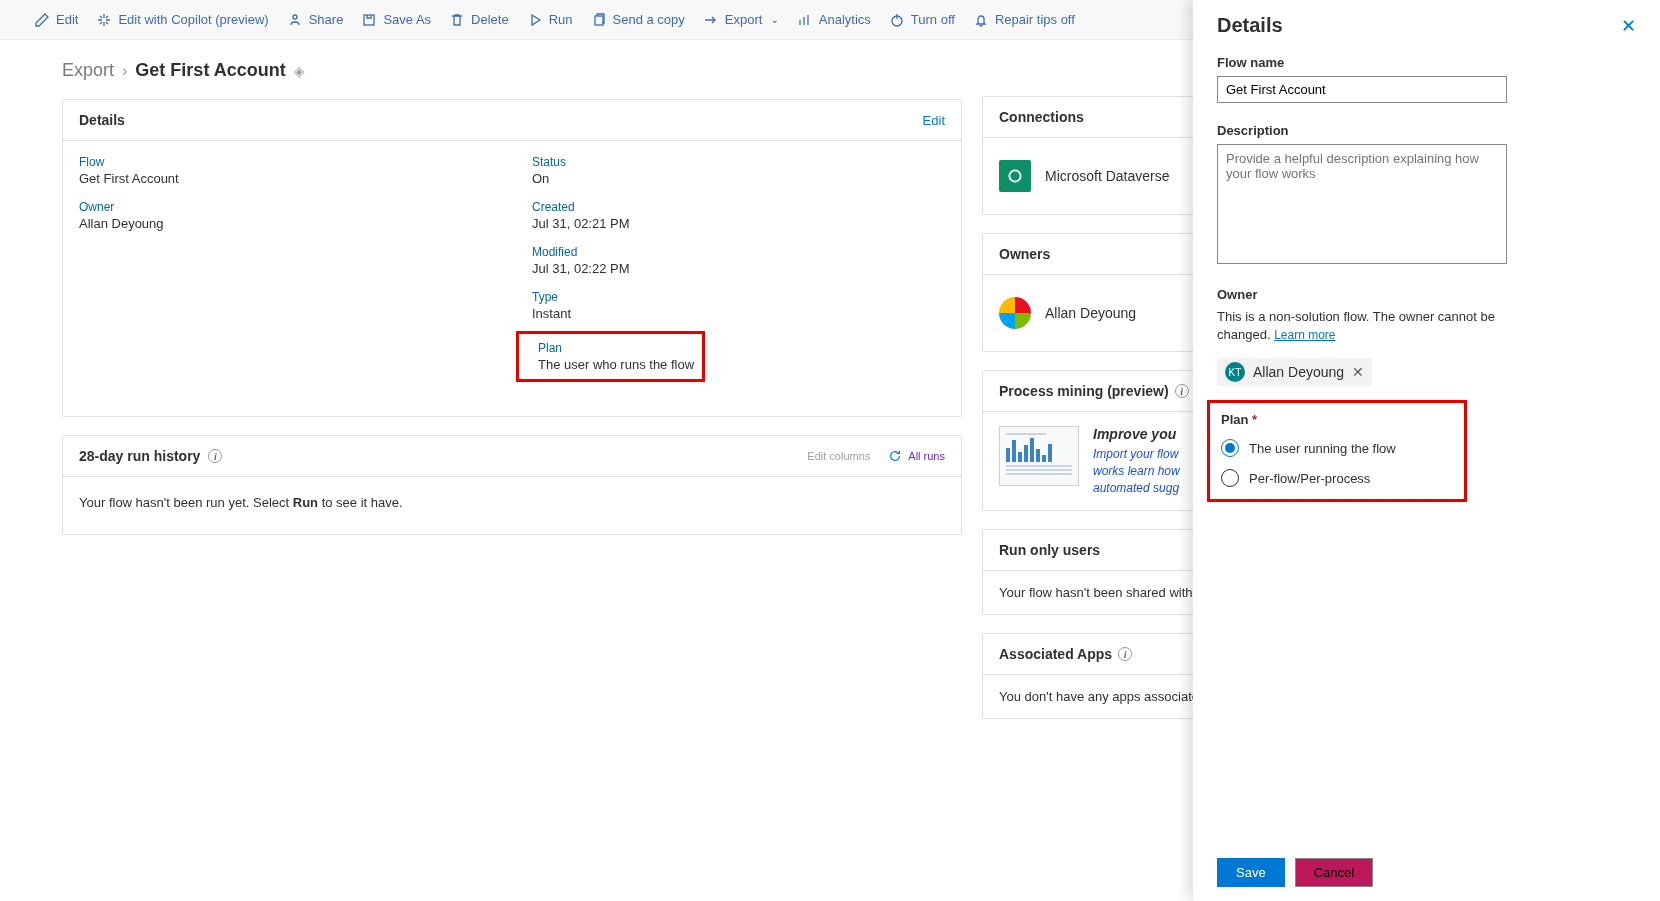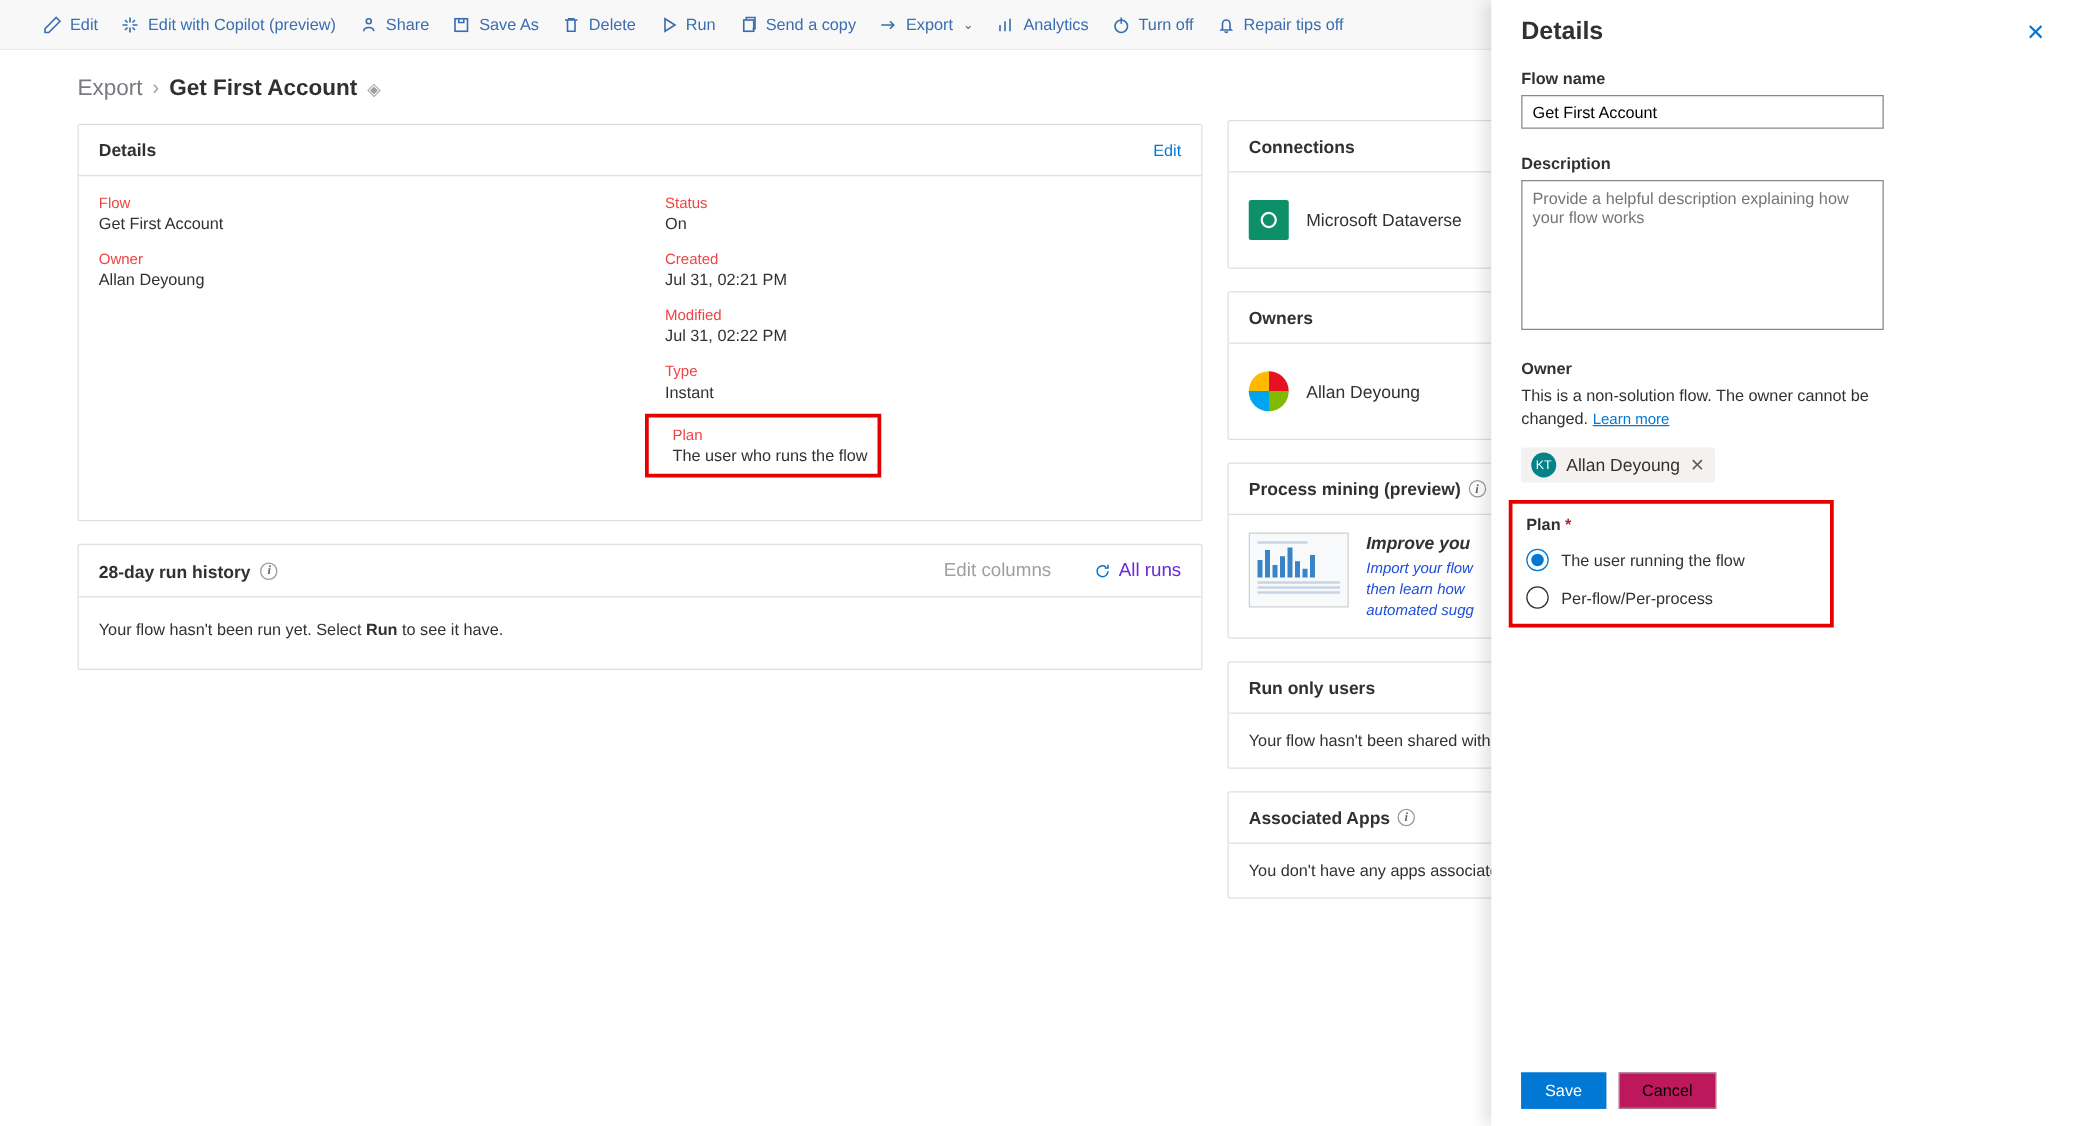--- a/index.html
+++ b/index.html
@@ -25,30 +25,30 @@
   
   .card { border: 1px solid #e1dfdd; border-radius: 2px; margin-bottom: 18px; background: #fff; }
   .card-header { display: flex; justify-content: space-between; align-items: center; padding: 12px 16px; border-bottom: 1px solid #e1dfdd; }
   .card-header .title { font-weight: 600; font-size: 14px; color: #323130; }
   .card-header .link { color: #0078d4; font-size: 13px; cursor: pointer; }
   .card-body { padding: 14px 16px 22px 16px; }
   
   .details-grid { display: flex; gap: 40px; }
   .detail-col { flex:1; }
   .detail-block { margin-bottom: 14px; position: relative; }
-  .detail-label { font-size: 12px; color: #ef4444; }
+  .detail-label { font-size: 12px; color: #0369a1; }
   .detail-value { font-size: 13px; color: #323130; margin-top: 2px;}
   
   .red-box { border: 3px solid #e60000; position: absolute; }
   
   
   .history-header { display: flex; justify-content: space-between; align-items: center; padding: 12px 16px; border-bottom: 1px solid #e1dfdd;}
   .history-header .left { display: flex; align-items: center; gap: 8px; font-weight: 700;}
   .info-icon { width:14px; height:14px; color:#666; border:1px solid #999; border-radius:50%; display:inline-flex; align-items:center; justify-content:center; font-size:10px; font-style: italic; font-family: Georgia, serif; }
-  .history-header .right { display:flex; align-items:center; gap: 34px; font-size:15px; }
+  .history-header .right { display:flex; align-items:center; gap: 18px; font-size:11px; }
   .muted-action { color: #a19f9d; cursor: default; }
   .all-runs { display:flex; align-items:center; gap:6px; color:#6d28d9; cursor:pointer;}
   .side-card-header { padding: 12px 16px; border-bottom: 1px solid #e1dfdd; font-weight:600; display:flex; align-items:center; gap:6px;}
   .side-card-body { padding: 14px 16px; }
   .conn-row, .owner-row { display:flex; align-items:center; gap: 14px; padding: 8px 0;}
   .conn-icon { width:32px; height:32px; background:#0d8f68; border-radius:2px; display:flex; align-items:center; justify-content:center; color:#fff;}
   .owner-avatar { width:32px; height:32px; border-radius:50%; background: conic-gradient(#e81123 0 25%, #7fba00 25% 50%, #00a4ef 50% 75%, #ffb900 75% 100%); }
   
   .pm-body { display:flex; gap:14px; align-items: flex-start; font-style: italic; }
   .pm-img { width:80px; height:60px; border:1px solid #d0d0d0; background:#f7f9fb; display:flex; flex-direction:column; padding:6px; gap:3px;}
@@ -287,21 +287,21 @@
           <div class="pm-lines">
               <div class="pm-line"></div>
               <div class="pm-line"></div>
               <div class="pm-line"></div>
             </div>
         </div>
         <div class="pm-text">
           <h4>Improve you</h4>
           <p>
             <span>Import your flow</span><br>
-            <span>then learn how</span><br>
+            <span>works learn how</span><br>
             <span>automated sugg</span>
           </p>
         </div>
       </div>
     </div>
 
     <div class="card">
       <div class="side-card-header">Run only users</div>
       <div class="side-card-body">
         <div class="side-text">Your flow hasn't been shared with</div>

